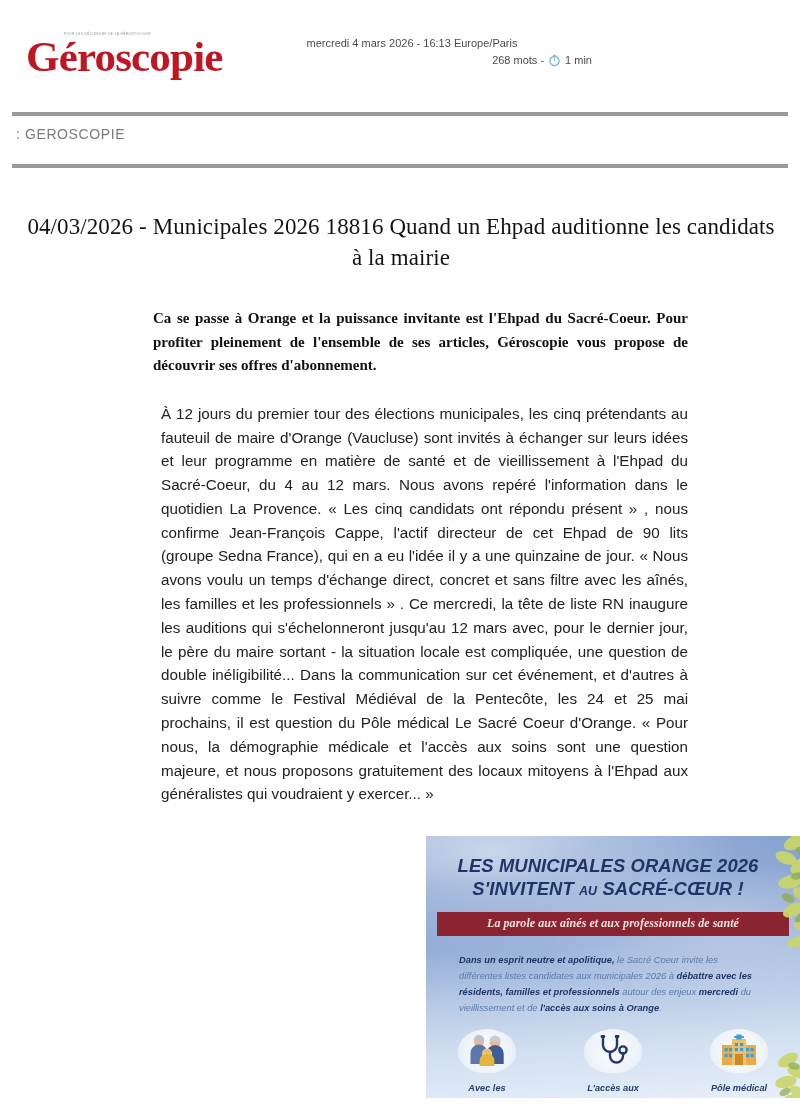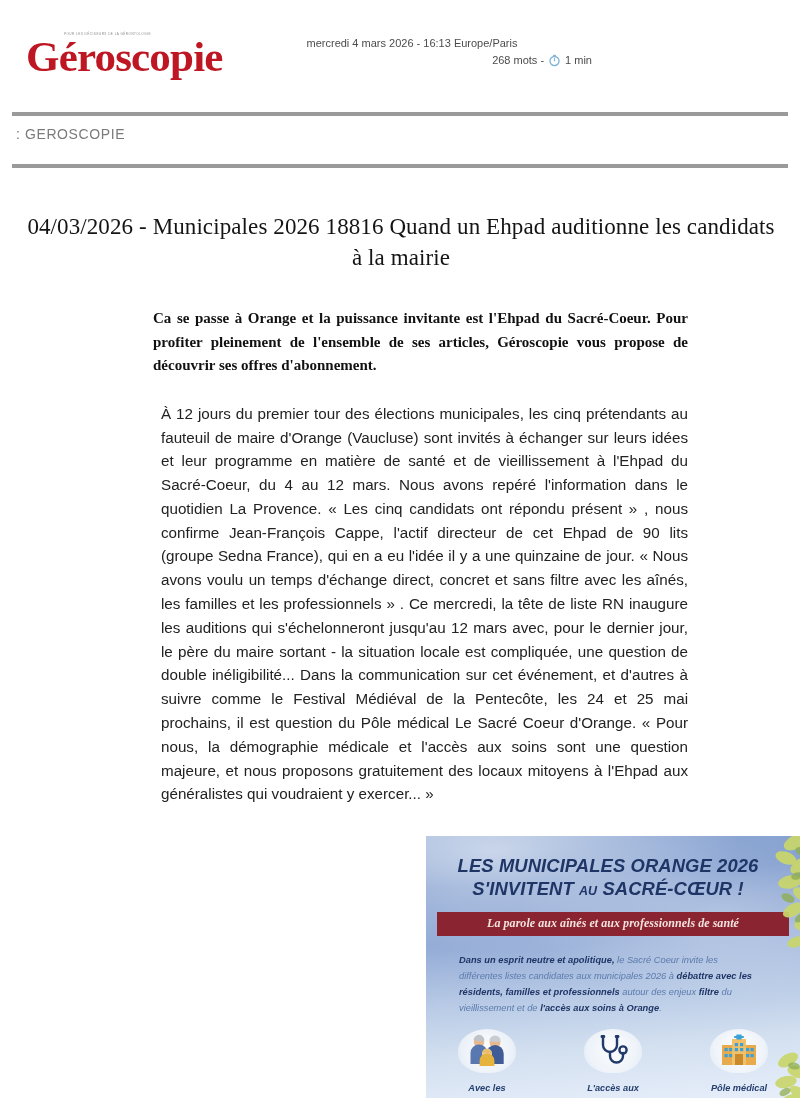--- a/index.html
+++ b/index.html
@@ -307,21 +307,21 @@
         <div>
           <span>S'INVITENT</span>
           <span class="small-caps">AU</span>
           <span>SACRÉ-CŒUR !</span>
         </div>
       </div>
 
       <div class="poster-band">La parole aux aînés et aux professionnels de santé</div>
 
       <div class="poster-para">
-        <b>Dans un esprit neutre et apolitique,</b><span class="lite"> le Sacré Coeur invite les différentes listes candidates aux municipales 2026 à </span><b>débattre avec les résidents, familles et professionnels</b><span class="lite"> autour des enjeux </span><b>filtre</b><span class="lite"> du vieillissement et de </span><b>l'accès aux soins à Orange</b><span class="lite">.</span>
+        <b>Dans un esprit neutre et apolitique,</b><span class="lite"> le Sacré Coeur invite les différentes listes candidates aux municipales 2026 à </span><b>débattre avec les résidents, familles et professionnels</b><span class="lite"> autour des enjeux </span><b>mercredi</b><span class="lite"> du vieillissement et de </span><b>l'accès aux soins à Orange</b><span class="lite">.</span>
       </div>
 
       <div class="poster-icons">
 
         <div class="poster-icon-cell">
           <div class="poster-icon-disc">
             <svg width="42" height="34" viewBox="0 0 42 34">
               <circle cx="13" cy="8" r="5.2" fill="#e8b98e"></circle>
               <path d="M7.6 6.2a5.4 5.4 0 0 1 10.8 0c0 1-5.4 1.6-10.8 0z" fill="#bfc3c7"></path>
               <path d="M4.5 30V19a8.5 8.5 0 0 1 17 0v11z" fill="#5a78b0"></path>

